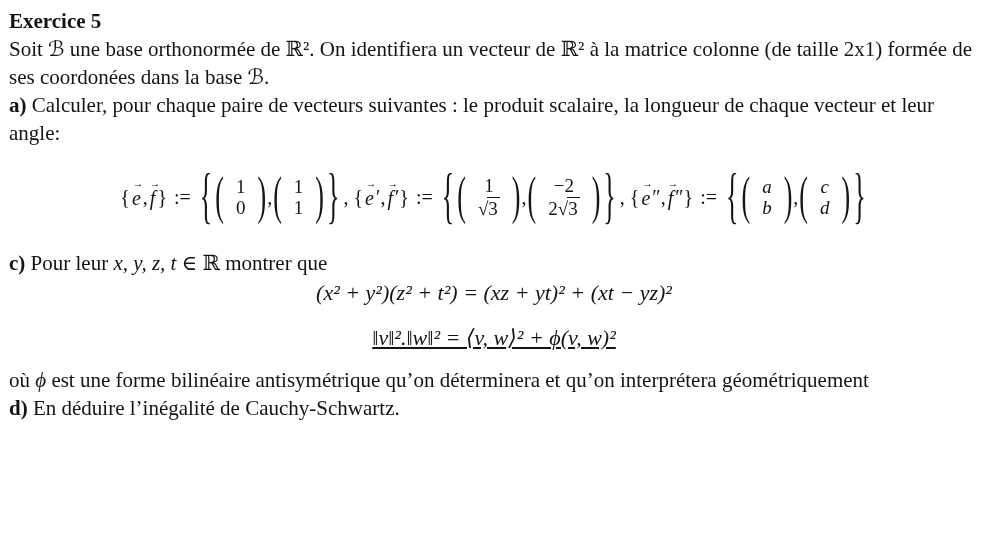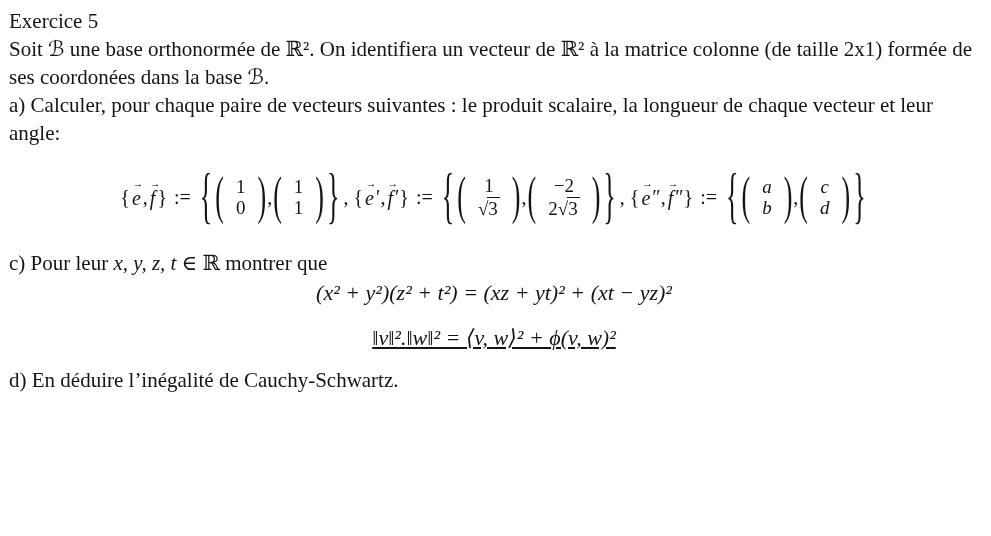--- a/index.html
+++ b/index.html
@@ -4,21 +4,21 @@
 <style>
   html,body{margin:0;padding:0;background:#ffffff;}
   body{
     width:991px;height:536px;overflow:hidden;
     color:#141414;
     font-family:"Liberation Serif","DejaVu Serif","DejaVu Sans",serif;
     font-size:21px;
   }
   .page{padding:7px 12px 0 9px;}
   p{margin:0;line-height:28px;}
-  .bold{font-weight:normal;}
+  .bold{font-weight:bold;}
   .it{font-style:italic;}
   .display{display:flex;justify-content:center;align-items:center;}
   
   .vecline{margin:13px 0 15px;min-height:74px;font-size:20px;}
   .pgroup{display:inline-flex;align-items:center;}
   .t{display:inline-block;}
   .as{margin:0 7px;}
   .cmout{margin:0 5px 0 2px;}
   .vec{position:relative;display:inline-block;font-style:italic;margin:0 2px;padding-top:2px;}
   .vec .arr{
@@ -144,16 +144,17 @@
 
   <div class="display eq1">
       <span class="it">(x² + y²)(z² + t²) = (xz + yt)² + (xt − yz)²</span>
     </div>
 
 
   <div class="display eq2">
       <span class="it">‖v‖².‖w‖² = ⟨v, w⟩² + ϕ(v, w)²</span>
     </div>
 
+  <p><span>où </span><span class="it">ϕ</span><span> est une forme bilinéaire antisymétrique qu’on déterminera et qu’on interprétera géométriquement</span></p>
 
   <p><span class="bold">d)</span><span> En déduire l’inégalité de Cauchy-Schwartz.</span></p>
 
 </div>
 
 </body></html>

